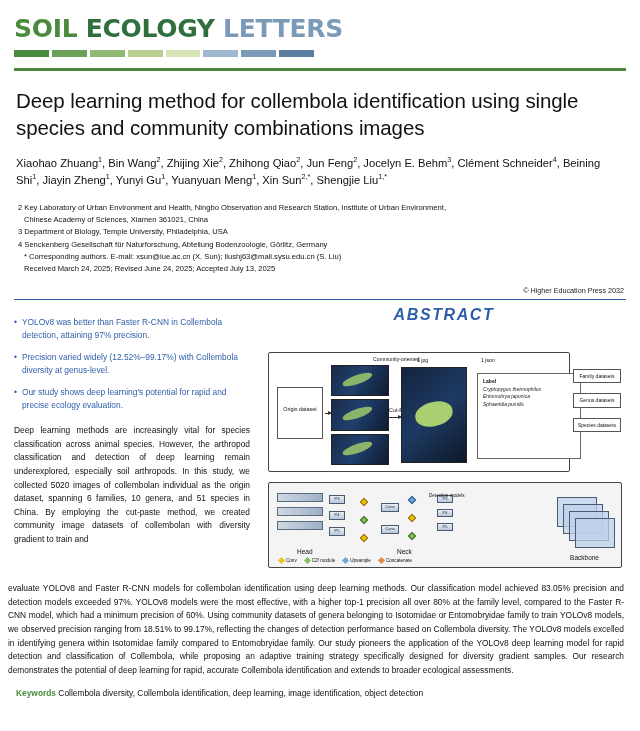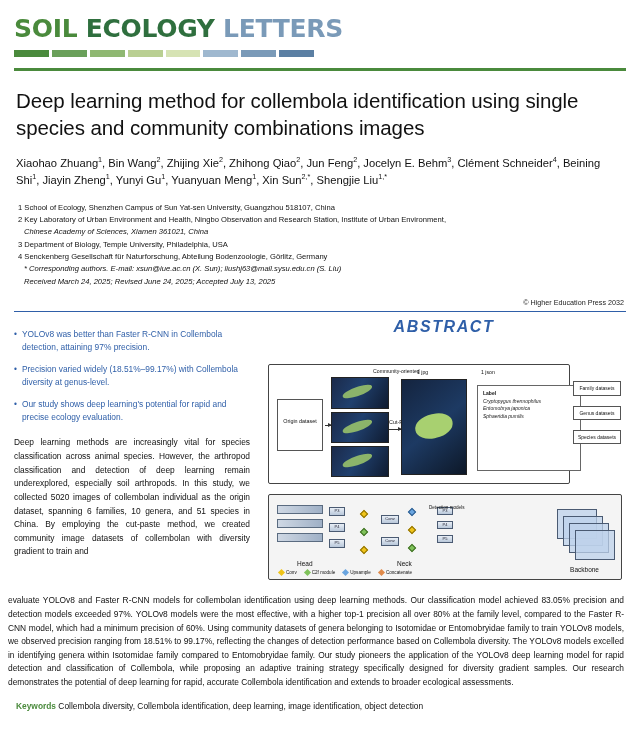--- a/index.html
+++ b/index.html
@@ -110,21 +110,21 @@
   }
   sup { font-size: 7.2px; vertical-align: super; line-height: 0; }
 
   
   .affils {
     padding: 12px 16px 0 18px;
     font-size: 7.6px;
     line-height: 1.62;
     color: #111;
   }
-  .affils .indent { padding-left: 6px; font-style: italic; }
+  .affils .indent { padding-left: 6px; }
 
   .copyright {
     text-align: right;
     padding: 10px 16px 0 0;
     font-size: 7.2px;
     color: #222;
   }
 
   
   .rule-blue {
@@ -349,21 +349,20 @@
     <div class="sel-sep"></div>
   </div>
 </div>
 <div class="rule-green"></div>
 
 <div class="paper-title">Deep learning method for collembola identification using single species and community combinations images</div>
 
 <div class="authors">Xiaohao Zhuang<sup>1</sup>, Bin Wang<sup>2</sup>, Zhijing Xie<sup>2</sup>, Zhihong Qiao<sup>2</sup>, Jun Feng<sup>2</sup>, Jocelyn E. Behm<sup>3</sup>, Clément Schneider<sup>4</sup>, Beining Shi<sup>1</sup>, Jiayin Zheng<sup>1</sup>, Yunyi Gu<sup>1</sup>, Yuanyuan Meng<sup>1</sup>, Xin Sun<sup>2,*</sup>, Shengjie Liu<sup>1,*</sup></div>
 
 <div class="affils">
-  <div>1 School of Ecology, Shenzhen Campus of Sun Yat-sen University, Guangzhou 518107, China</div>
   <div>2 Key Laboratory of Urban Environment and Health, Ningbo Observation and Research Station, Institute of Urban Environment,</div>
   <div class="indent">Chinese Academy of Sciences, Xiamen 361021, China</div>
   <div>3 Department of Biology, Temple University, Philadelphia, USA</div>
   <div>4 Senckenberg Gesellschaft für Naturforschung, Abteilung Bodenzoologie, Görlitz, Germany</div>
   <div class="indent">* Corresponding authors. E-mail: xsun@iue.ac.cn (X. Sun); liushj63@mail.sysu.edu.cn (S. Liu)</div>
   <div class="indent">Received March 24, 2025; Revised June 24, 2025; Accepted July 13, 2025</div>
 </div>
 
 <div class="copyright">© Higher Education Press 2032</div>
 
@@ -371,21 +370,21 @@
 
 <div class="body-wrap">
   <div class="col-left">
     <div class="bullets">
       <div class="bullet">
         <span class="dot">•</span>
         <span>YOLOv8 was better than Faster R-CNN in Collembola detection, attaining 97% precision.</span>
       </div>
       <div class="bullet">
         <span class="dot">•</span>
-        <span>Precision varied widely (18.51%–99.17%) with Collembola diversity at genus-level.</span>
+        <span>Precision varied widely (12.52%–99.17%) with Collembola diversity at genus-level.</span>
       </div>
       <div class="bullet">
         <span class="dot">•</span>
         <span>Our study shows deep learning's potential for rapid and precise ecology evaluation.</span>
       </div>
     </div>
     <div class="abstract-left">Deep learning methods are increasingly vital for species classification across animal species. However, the arthropod classification and detection of deep learning remain underexplored, especially soil arthropods. In this study, we collected 5020 images of collembolan individual as the origin dataset, spanning 6 families, 10 genera, and 51 species in China. By employing the cut-paste method, we created community image datasets of collembolan with diversity gradient to train and</div>
   </div>
 
   <div class="col-right">

